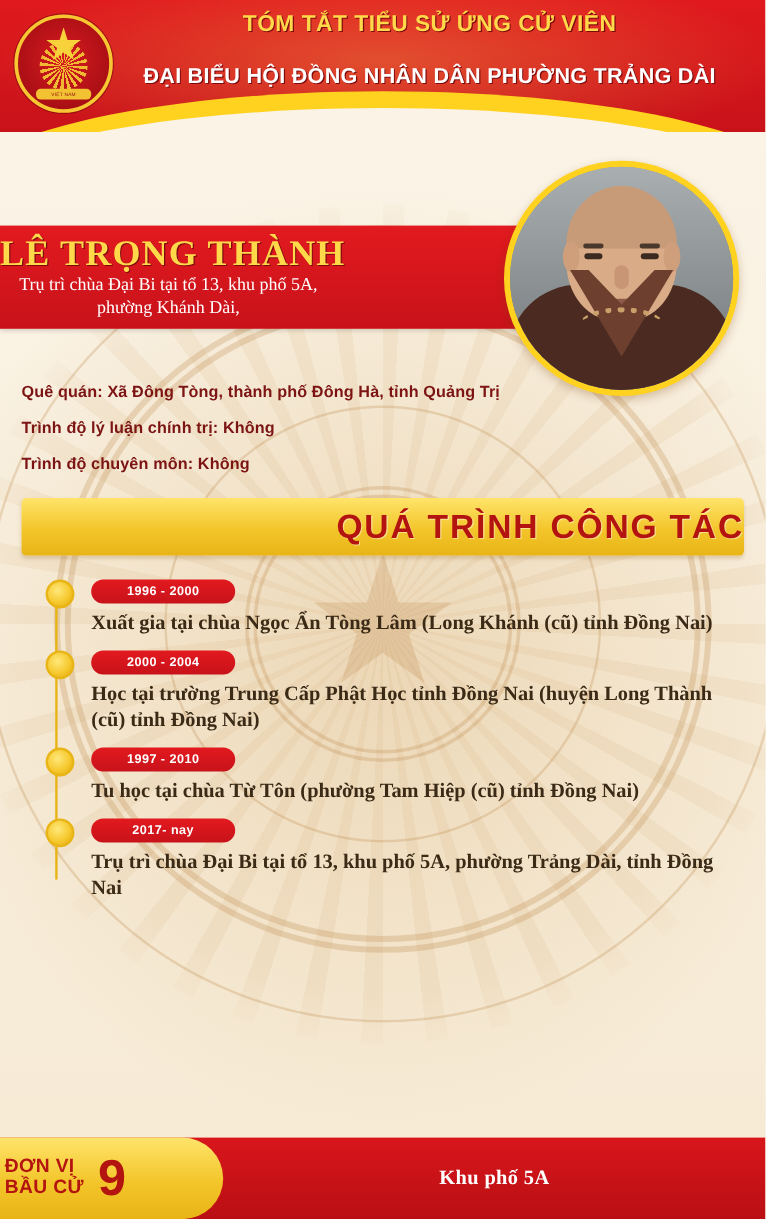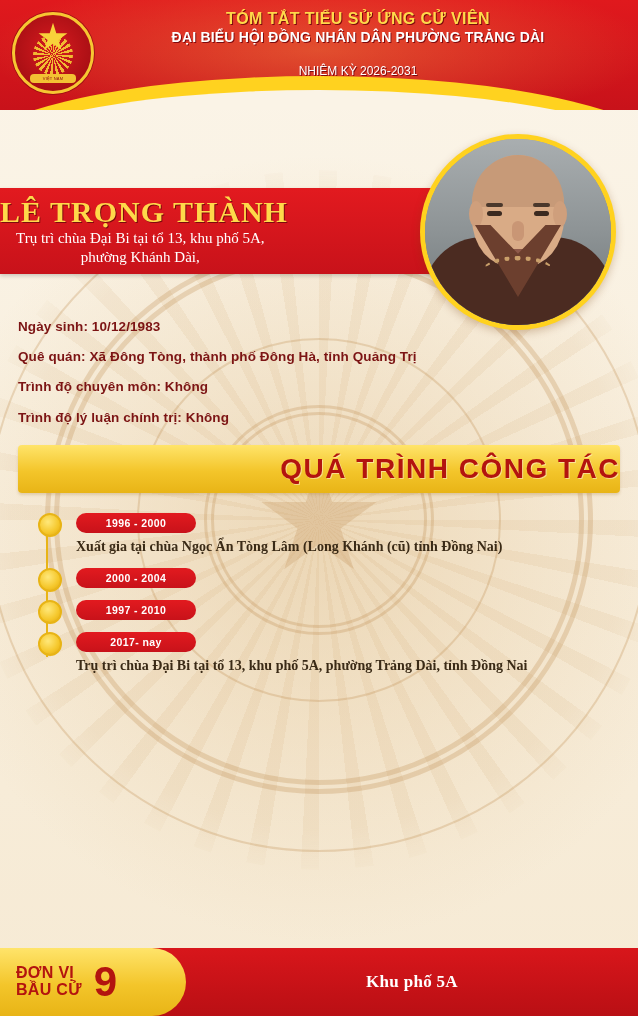--- a/index.html
+++ b/index.html
@@ -148,34 +148,34 @@
     overflow: hidden;
     white-space: nowrap;
   }
   .header-text {
     position: relative;
     padding: 10px 18px 0 96px;
     text-align: center;
     color: #ffe9a8;
   }
   .title-1 {
-    font-size: 16px;
+    font-size: 19px;
     font-weight: bold;
     color: #ffd94a;
     letter-spacing: .4px;
     text-shadow: 1px 1px 0 #7c0a0d;
     line-height: 1.18;
   }
   .title-2 {
-    font-size: 14px;
+    font-size: 18px;
     font-weight: bold;
     color: #ffffff;
     letter-spacing: .2px;
     text-shadow: 1px 1px 0 #7c0a0d;
-    margin-top: 0;
+    margin-top: 21px;
     line-height: 1.2;
   }
   .title-3 {
     font-size: 12px;
     font-weight: normal;
     color: #ffffff;
     text-shadow: 1px 1px 0 #7c0a0d;
     margin-top: 18px;
   }
 
@@ -367,21 +367,21 @@
     font-size: 10.5px;
     font-weight: bold;
     padding: 4px 16px;
     border-radius: 11px;
     letter-spacing: .4px;
     min-width: 88px;
     text-align: center;
   }
   .tl-desc {
     font-family: "Liberation Serif", serif;
-    font-size: 14px;
+    font-size: 17px;
     font-weight: bold;
     color: #3a2a16;
     margin-top: 5px;
     line-height: 1.3;
   }
 
   
   .footer {
     position: absolute;
     left: 0;
@@ -393,21 +393,21 @@
     align-items: center;
   }
   .footer-badge {
     position: relative;
     width: 186px;
     height: 68px;
     background: linear-gradient(180deg, #ffe46a 0%, #f3c52a 55%, #e8b416 100%);
     border-radius: 0 34px 34px 0;
     display: flex;
     align-items: center;
-    padding-left: 16px;
+    padding-left: 4px;
     box-sizing: border-box;
   }
   .badge-text {
     font-size: 16px;
     font-weight: bold;
     color: #b3140f;
     line-height: 1.05;
     letter-spacing: .3px;
   }
   .badge-num {
@@ -484,47 +484,48 @@
         <div class="p-eye-r"></div>
         <div class="p-nose"></div>
         <div class="p-mouth"></div>
         <div class="p-collar"></div>
         <div class="p-beads"></div>
       </div>
     </div>
   </div>
 
   <div class="info">
-    <div class="info-row">Ngày sinh: 10/12/1983</div>
     <div class="info-row">Quê quán: Xã Đông Tòng, thành phố Đông Hà, tỉnh Quảng Trị</div>
+    <div class="info-row">Trình độ lý luận chính trị:  Không</div>
     <div class="info-row">Trình độ chuyên môn: Không</div>
-    <div class="info-row">Trình độ lý luận chính trị:  Không</div>
   </div>
 
   <div class="section-title">
     <span>QUÁ TRÌNH CÔNG TÁC</span>
   </div>
 
   <div class="timeline">
     <div class="tl-line"></div>
 
     <div class="tl-item">
       <div class="tl-dot"></div>
       <div class="tl-period">1996 - 2000</div>
       <div class="tl-desc">Xuất gia tại chùa Ngọc Ẩn Tòng Lâm (Long Khánh (cũ) tỉnh Đồng Nai)</div>
     </div>
 
     <div class="tl-item">
       <div class="tl-dot"></div>
       <div class="tl-period">2000 - 2004</div>
+      <div class="tl-desc">Học tại trường Trung Cấp Phật Học tỉnh Đồng Nai (huyện Long Thành (cũ) tỉnh Đồng Nai)</div>
     </div>
 
     <div class="tl-item">
       <div class="tl-dot"></div>
       <div class="tl-period">1997 - 2010</div>
+      <div class="tl-desc">Tu học tại chùa Từ Tôn (phường Tam Hiệp (cũ) tỉnh Đồng Nai)</div>
     </div>
 
     <div class="tl-item">
       <div class="tl-dot"></div>
       <div class="tl-period">2017- nay</div>
       <div class="tl-desc">Trụ trì chùa Đại Bi tại tổ 13, khu phố 5A, phường Trảng Dài, tỉnh Đồng Nai</div>
     </div>
   </div>
 
   <div class="footer">

